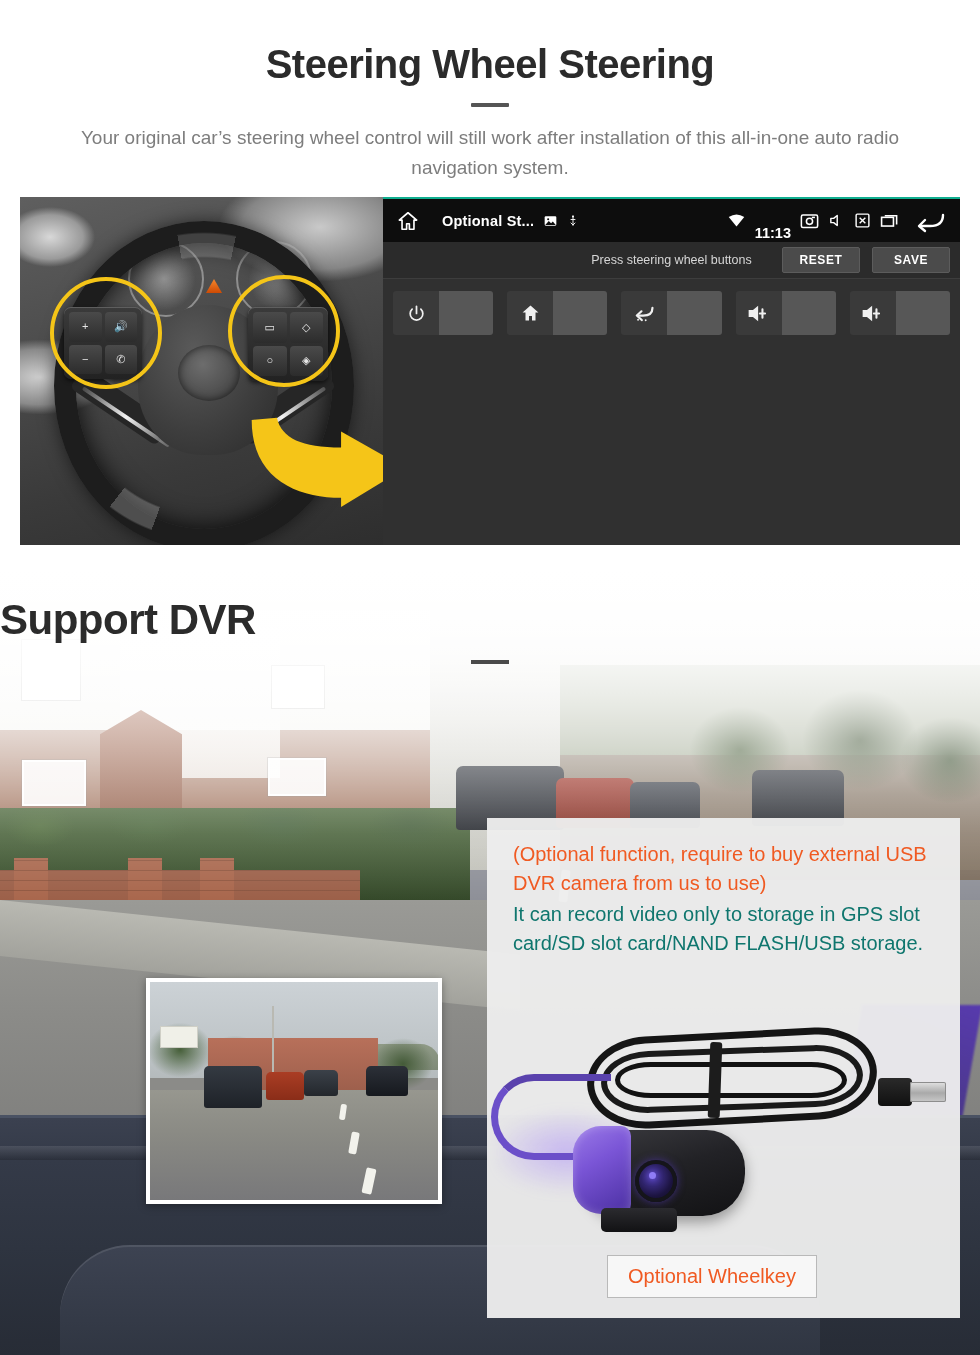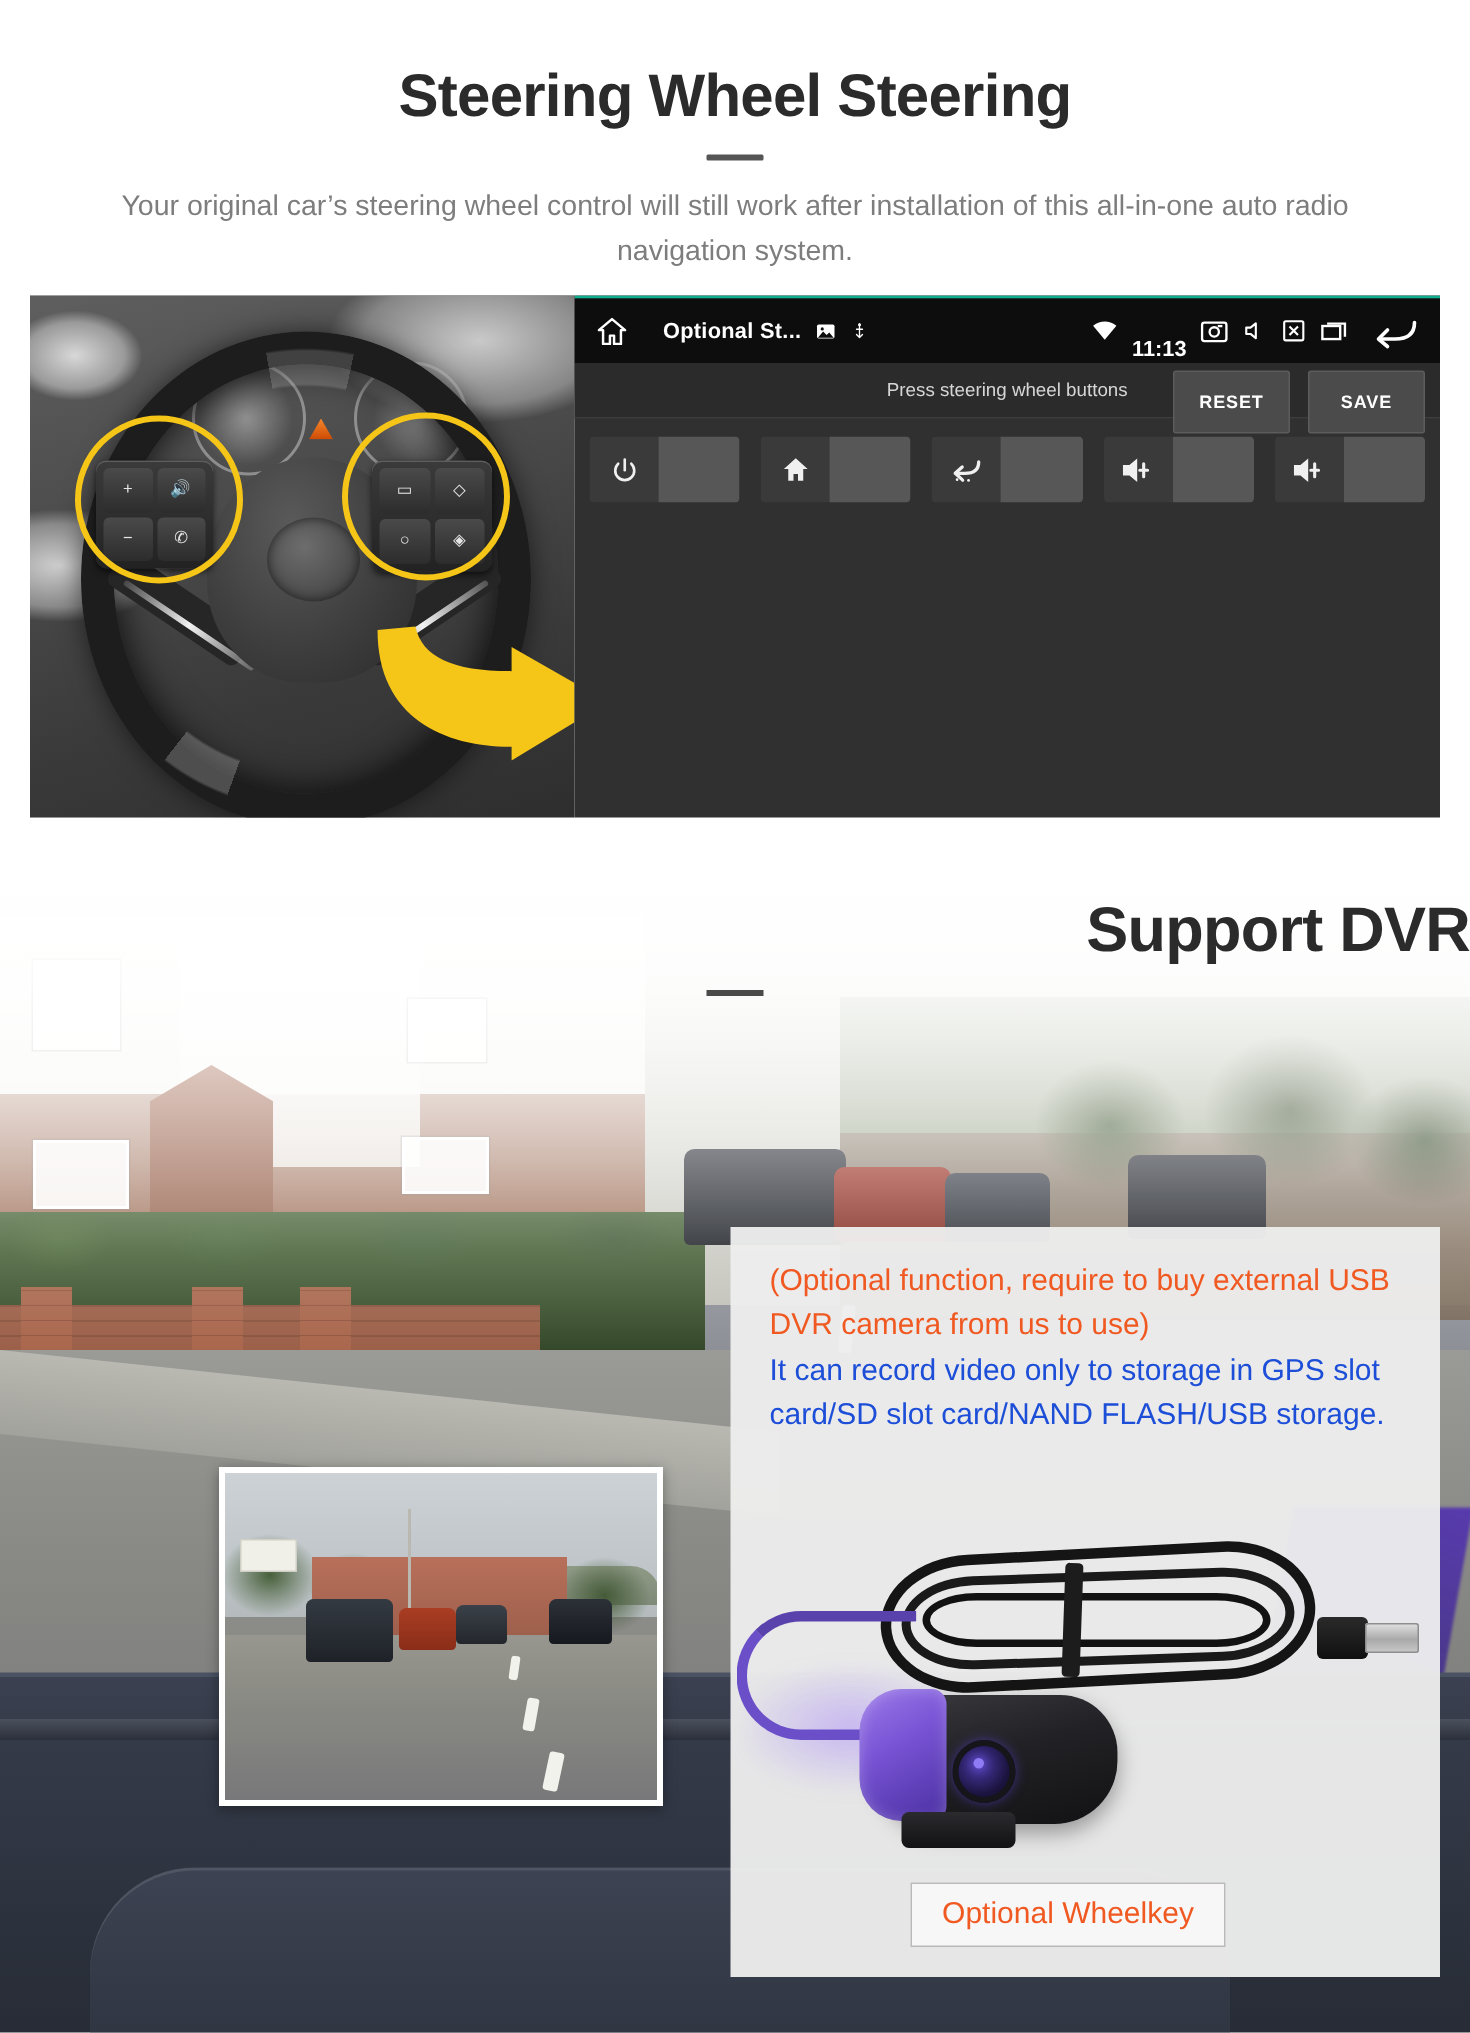--- a/index.html
+++ b/index.html
@@ -164,21 +164,21 @@
   .sb-ic { display:inline-flex; align-items:center; justify-content:center; }
 
   .and-toolbar {
     height:37px; background:#2b2b2b;
     display:flex; align-items:center; justify-content:center;
     position:relative; border-bottom:1px solid #3d3d3d;
   }
   .tb-hint { font-size:12.5px; color:#d6d6d6; }
   .tb-btns { position:absolute; right:10px; top:5px; display:flex; gap:12px; }
   .tb-btn {
-    width:78px; height:42px; background:#4b4b4b;
+    width:78px; height:26px; background:#4b4b4b;
     border:1px solid #5c5c5c; border-radius:2px;
     color:#fff; font-size:12px; font-weight:bold; letter-spacing:.6px;
     display:flex; align-items:center; justify-content:center;
   }
 
   .and-tiles {
     display:flex; gap:14px; padding:12px 10px 0 10px;
   }
   .tile {
     flex:1; height:44px; display:flex; border-radius:3px; overflow:hidden;
@@ -295,21 +295,21 @@
   }
   .dvr-purple {
     position:absolute; right:18px; bottom:120px; width:120px; height:230px;
     background:linear-gradient(200deg, rgba(78,44,180,.85), rgba(40,24,110,.7) 70%, transparent);
     transform:skewX(-10deg);
     filter:blur(1px);
   }
 
   .dvr-title {
     position:absolute; left:0; top:26px; width:980px;
-    text-align:right; font-size:42px; font-weight:bold; color:#2b2b2b;
+    text-align:left; font-size:42px; font-weight:bold; color:#2b2b2b;
     letter-spacing:-0.5px;
   }
   .dvr-rule { position:absolute; left:471px; top:90px; width:38px; height:4px; background:#4a4a4a; }
 
   
   .dvr-inset {
     position:absolute; left:146px; top:978px; width:296px; height:226px;
     border:4px solid #ffffff;
     box-shadow:0 2px 8px rgba(0,0,0,.35);
     overflow:hidden;
@@ -337,21 +337,21 @@
   
   .dvr-panel {
     position:absolute; left:487px; top:818px; width:473px; height:500px;
     background:rgba(237,237,237,.96);
   }
   .panel-txt {
     padding:22px 24px 0 26px;
     font-size:20px; line-height:1.45;
   }
   .panel-orange { color:#f05a22; }
-  .panel-gray { color:#1d4ed8; margin-top:2px; }
+  .panel-gray { color:#0f766e; margin-top:2px; }
 
   .dvr-product {
     position:absolute; left:497px; top:1022px; width:455px; height:232px;
   }
   .prod-cable {
     position:absolute; left:90px; top:10px; width:290px; height:92px;
     border:7px solid #151515; border-radius:60px/46px;
     border-right-color:#151515;
     transform:rotate(-3deg);
   }

